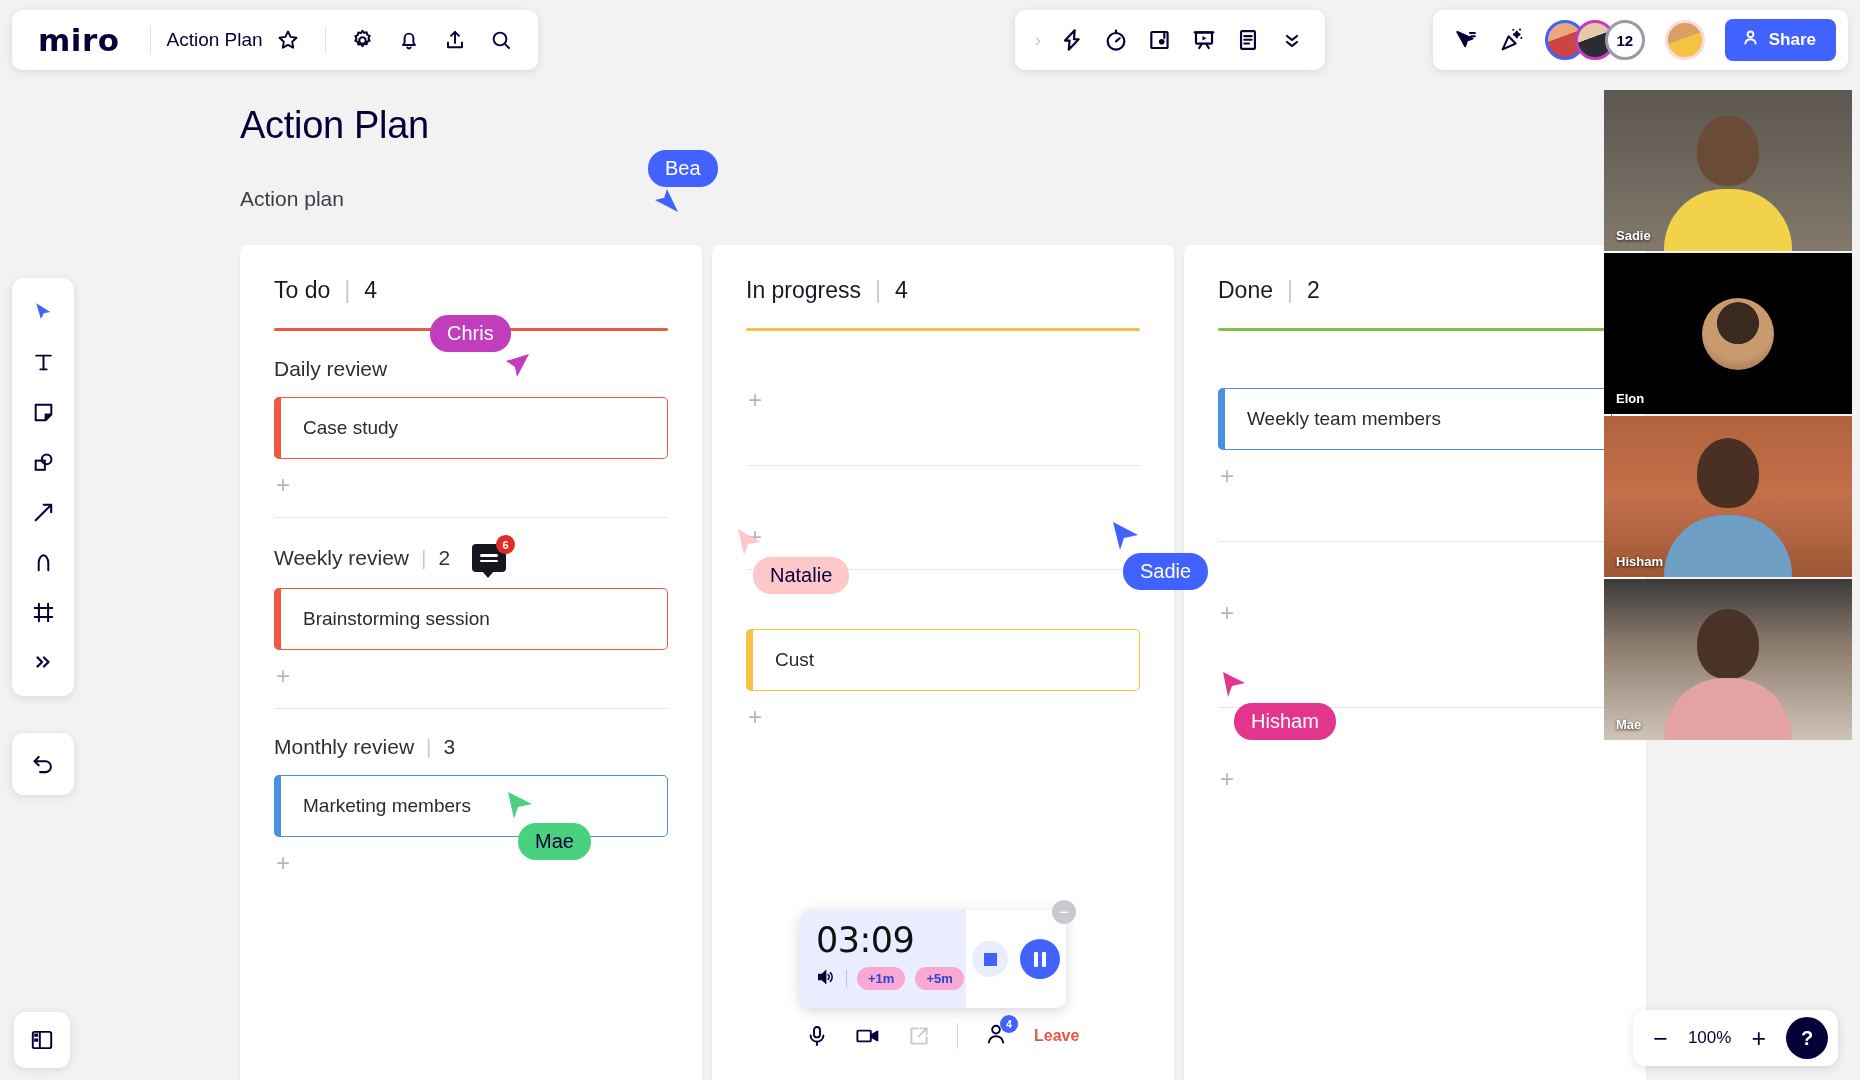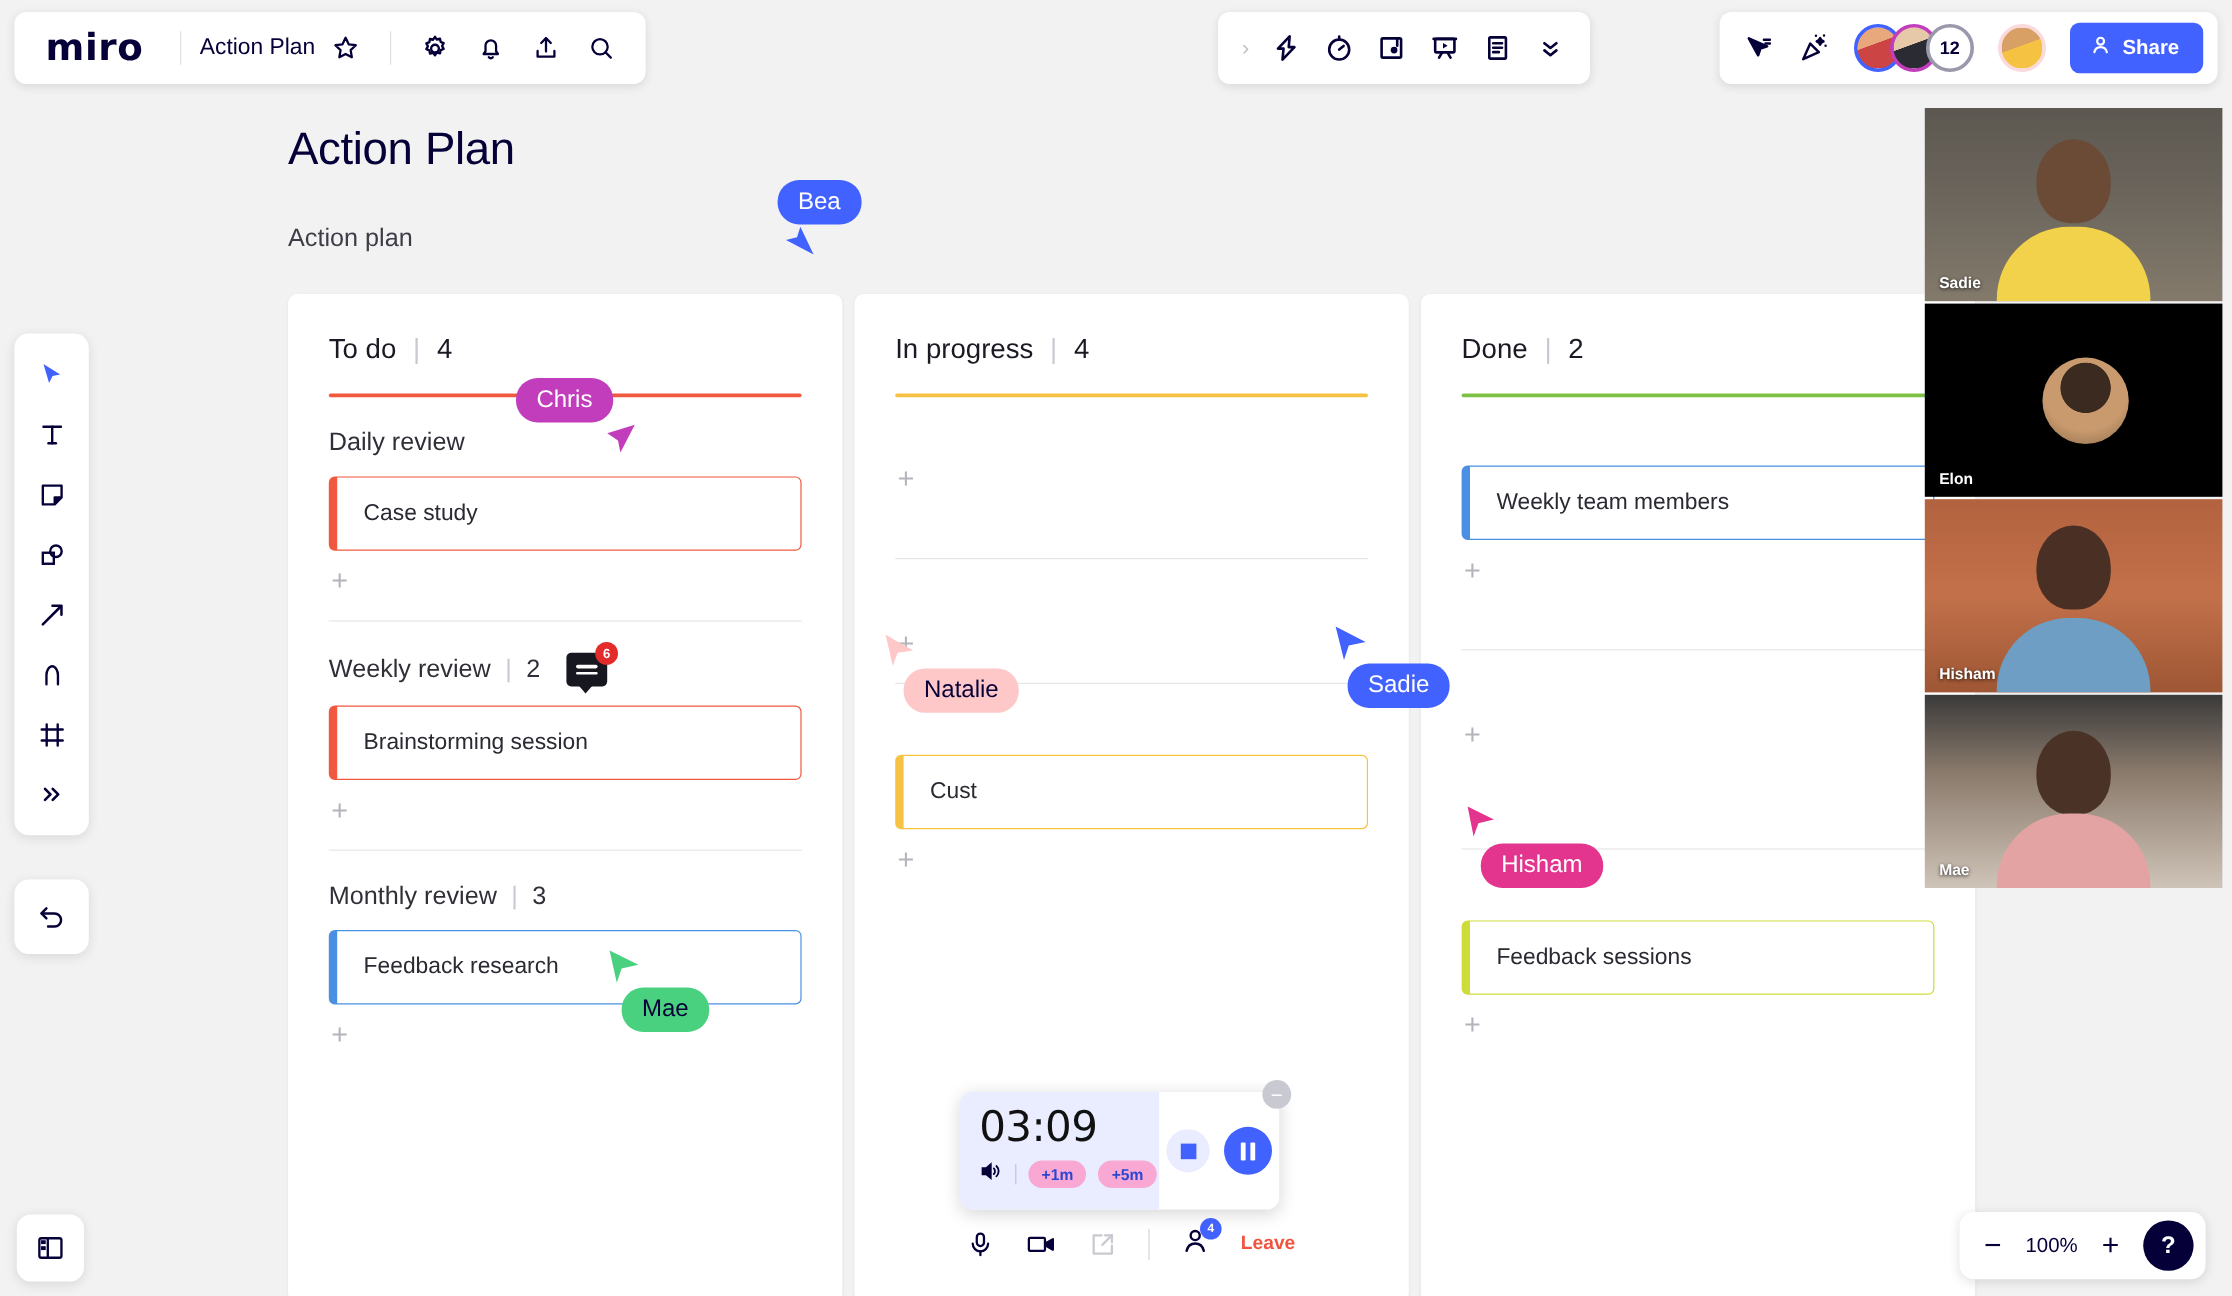--- a/index.html
+++ b/index.html
@@ -419,21 +419,21 @@
         <div class="grp-div"></div>
       </div>
 
       <div class="grp">
         <div class="grp-head">
           <span>Monthly review</span>
           <span class="gsep">|</span>
           <span>3</span>
         </div>
         <div class="card blue">
-          <span>Feedback research</span>
+          <span>Marketing members</span>
         </div>
         <div class="plus">+</div>
       </div>
     </div>
 
     <div class="col">
       <div class="col-head">
         <span>In progress</span>
         <span class="sep">|</span>
         <span>4</span>
@@ -473,23 +473,20 @@
         <div class="plus">+</div>
         <div class="grp-div" style="margin-top:53px"></div>
       </div>
 
       <div class="grp" style="margin-top:59px">
         <div class="plus">+</div>
         <div class="grp-div" style="margin-top:82px"></div>
       </div>
 
       <div class="grp" style="margin-top:59px">
-        <div class="card ylw-g">
-          <span>Feedback sessions</span>
-        </div>
         <div class="plus">+</div>
       </div>
     </div>
   </div>
 
   <div class="cursor" style="left:648px; top:150px;">
     <span class="tag" style="background:#4262ff; color:#fff; left:0; top:0;">Bea</span>
     <svg class="arrow" style="position:absolute; left:6px; top:38px;" width="26" height="30" viewBox="0 0 26 30">
       <path d="M24 0 L2 13 L11 15 L14 24 Z" fill="#4262ff" transform="rotate(95 13 12)"></path>
     </svg>

